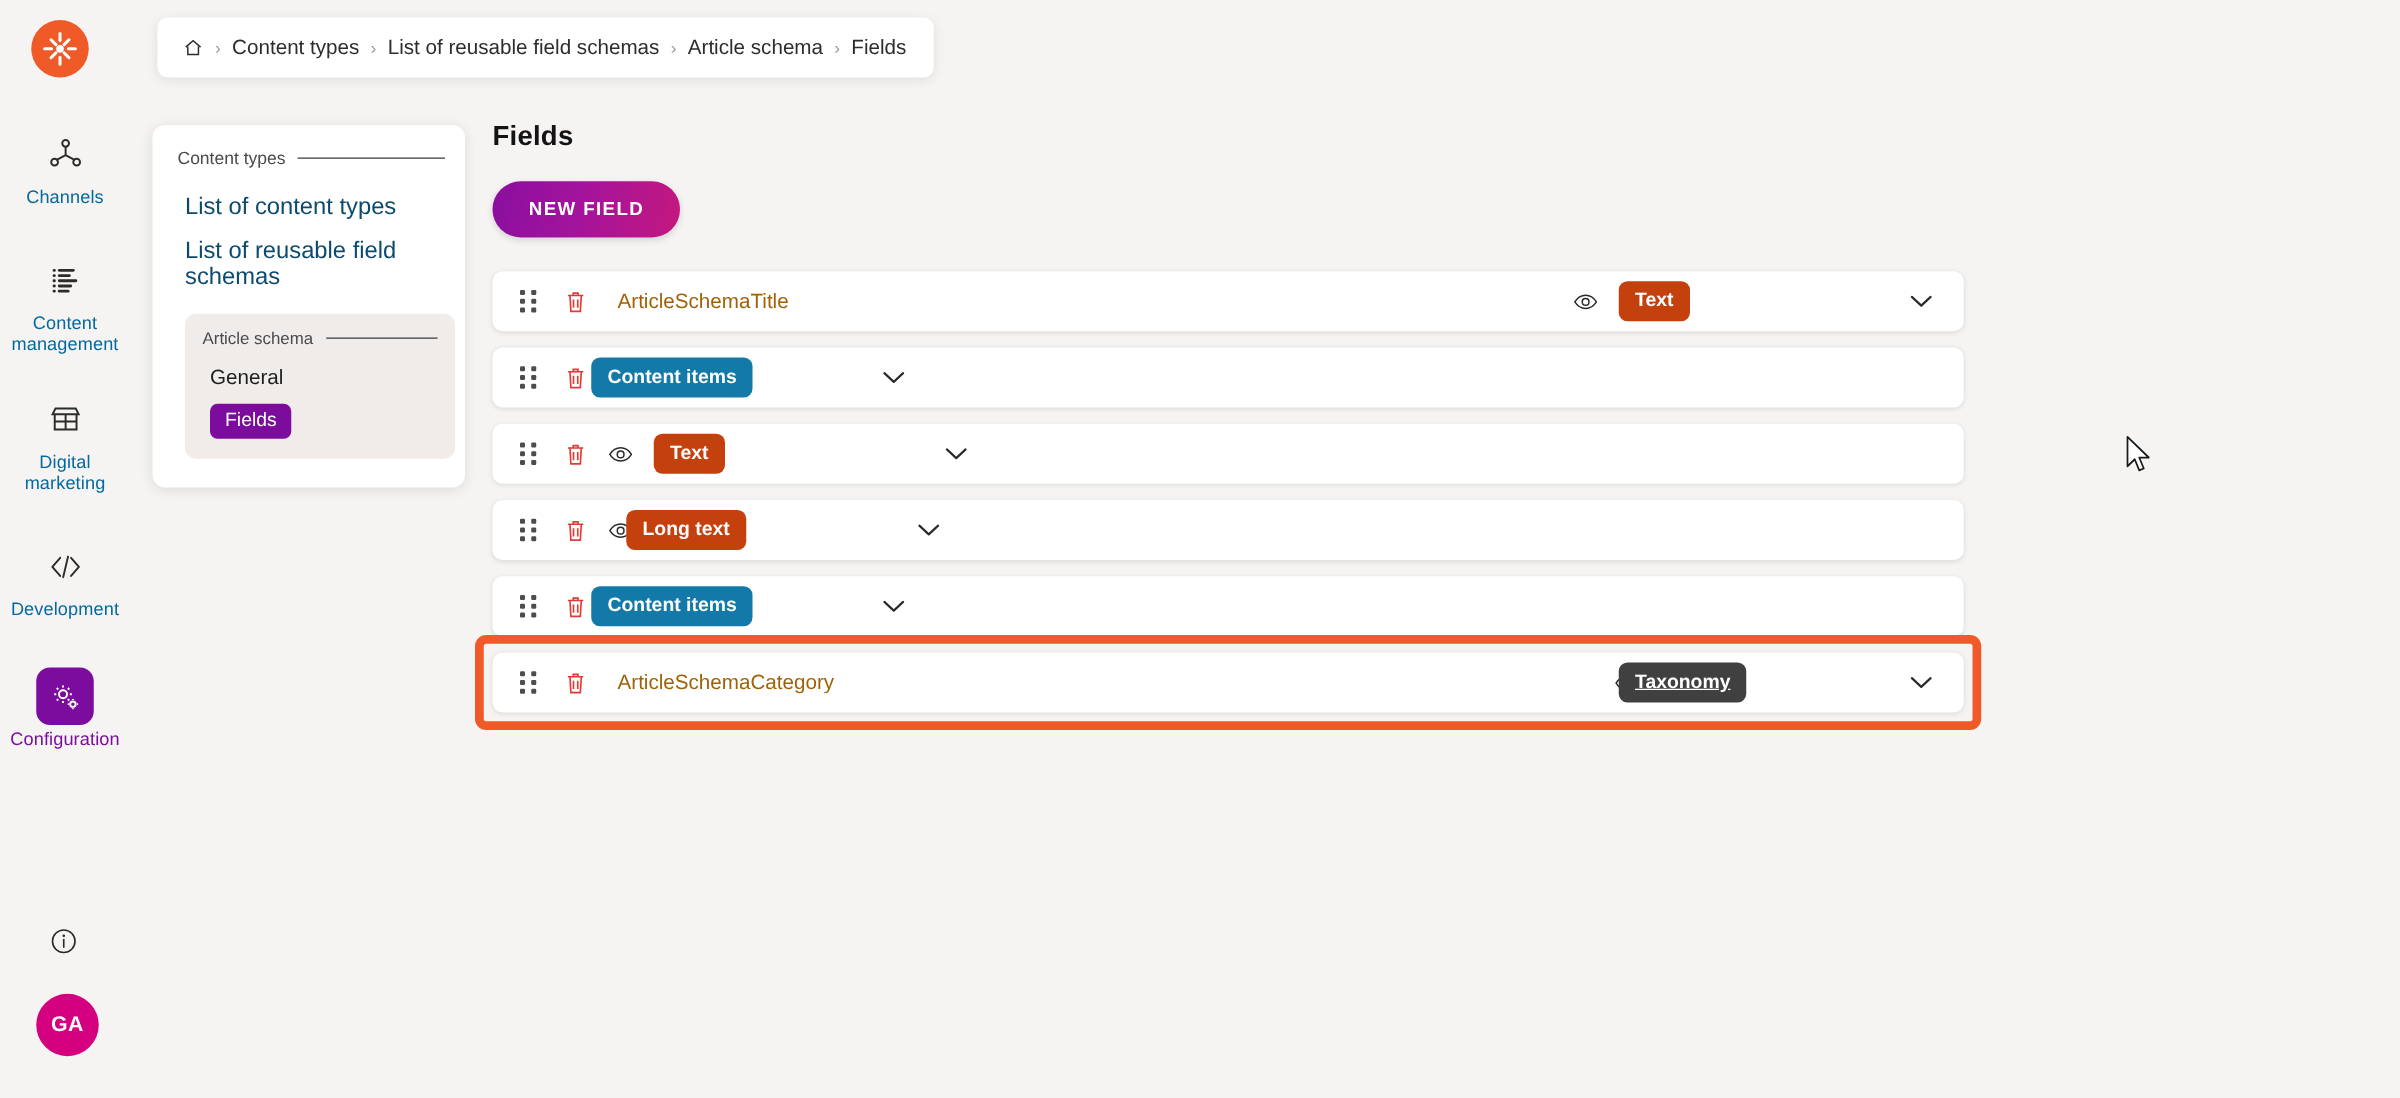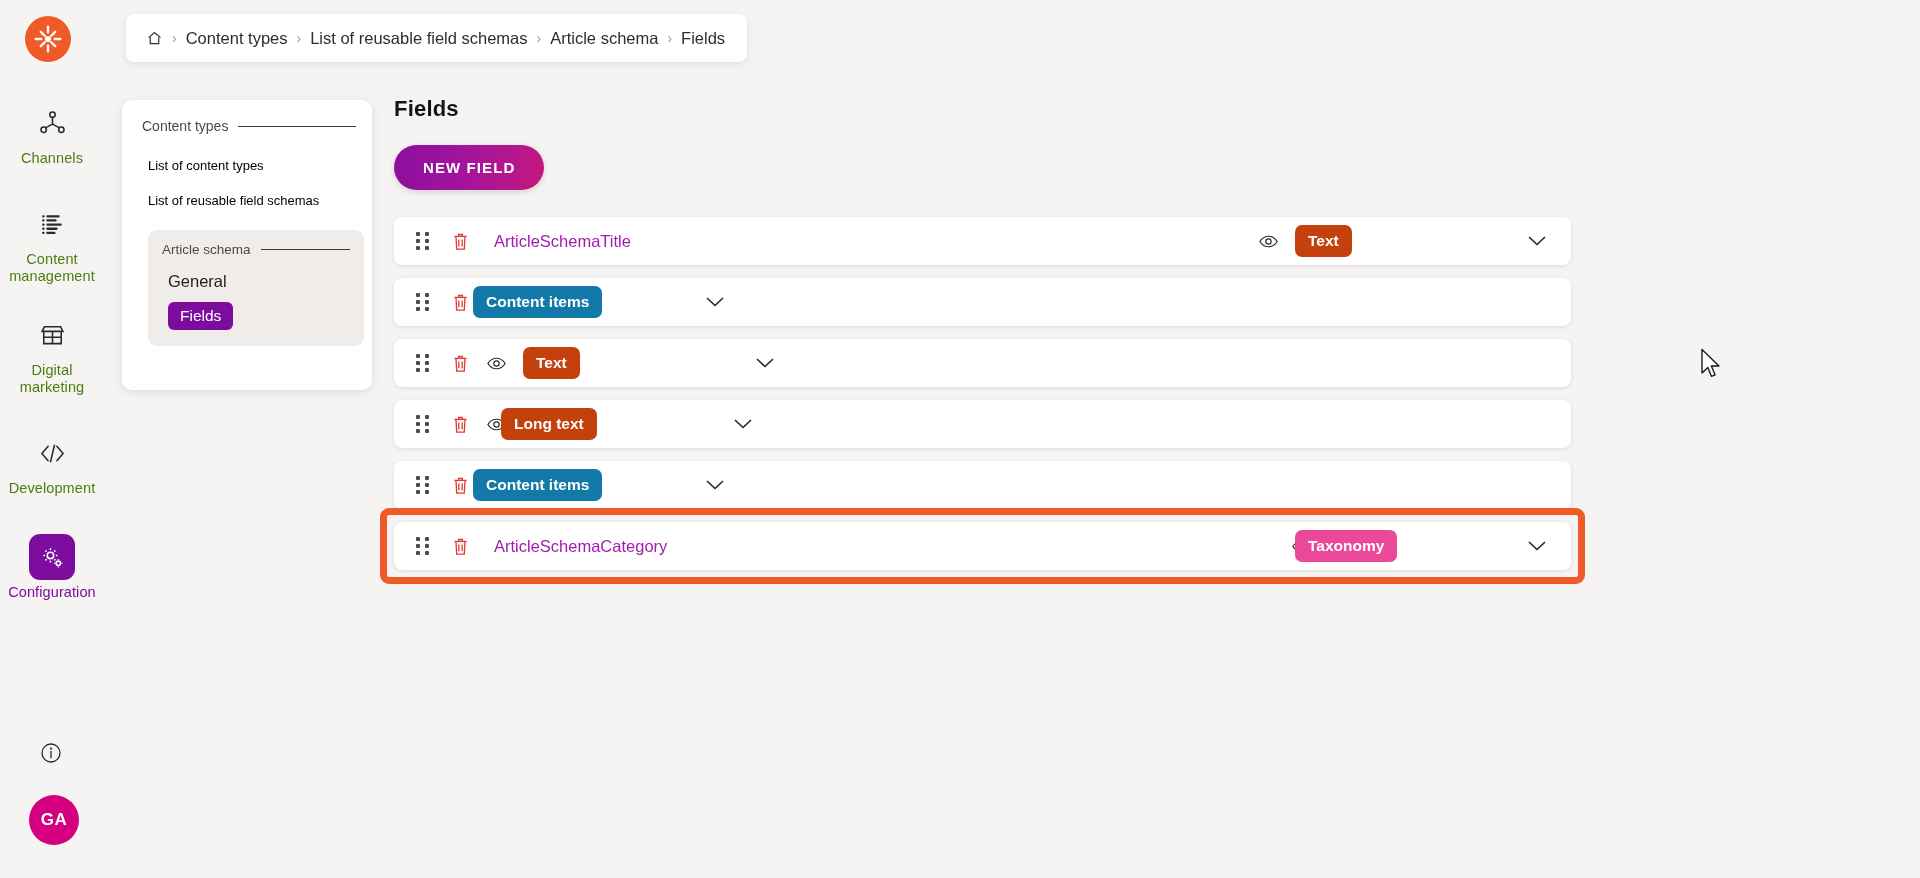--- a/index.html
+++ b/index.html
@@ -32,41 +32,41 @@
   .rail-icon {
     width: 46px; height: 46px;
     display: flex; align-items: center; justify-content: center;
     color: #2b2b2b;
   }
   .rail-icon.active {
     background: #7b0c9e; border-radius: 11px; color: #ffffff;
   }
   .rail-label {
     margin-top: 4px; font-size: 14.5px; line-height: 17px;
-    text-align: center; color: #4d7c0f; letter-spacing: .1px;
+    text-align: center; color: #0369a1; letter-spacing: .1px;
   }
   .rail-label.active { color: #7b0c9e; }
 
   
   .subnav {
     position: absolute; left: 122px; top: 100px;
     width: 250px; height: 290px;
     background: #ffffff; border-radius: 10px;
     box-shadow: 0 2px 10px rgba(0,0,0,.10);
     padding: 18px 0 0 0;
   }
   .subnav-head {
     display: flex; align-items: center; gap: 10px;
     padding: 0 16px 0 20px; margin-bottom: 14px;
   }
   .subnav-head-txt { font-size: 14px; color: #4a4a4a; white-space: nowrap; }
   .subnav-rule { flex: 1; height: 1px; background: #3a3a3a; }
   .subnav-link {
-    padding: 7px 20px 7px 26px; font-size: 13px;
-    color: #000000; line-height: 21px; cursor: pointer;
+    padding: 7px 20px 7px 26px; font-size: 19px;
+    color: #0c4a6e; line-height: 21px; cursor: pointer;
   }
   .subnav-sub {
     margin: 12px 8px 0 26px;
     background: #f0ecea; border-radius: 9px;
     padding: 12px 0 16px 0;
   }
   .subnav-sub-head {
     display: flex; align-items: center; gap: 10px;
     padding: 0 14px 0 14px; margin-bottom: 10px;
   }
@@ -122,21 +122,21 @@
   }
   .row.highlighted { }
   .drag-handle {
     margin-left: 22px; width: 14px; height: 18px; cursor: grab;
     display: grid; grid-template-columns: 5px 5px; grid-template-rows: 4px 4px 4px;
     gap: 3px 4px;
   }
   .drag-handle i { display: block; width: 4px; height: 4px; background: #4c4c4c; border-radius: 1px; }
   .trash { margin-left: 22px; color: #e23a35; display: flex; cursor: pointer; }
   .row-name {
-    margin-left: 25px; font-size: 16.5px; color: #a21caf; flex: 1;
+    margin-left: 25px; font-size: 16.5px; color: #a16207; flex: 1;
   }
   .eye { color: #2a2a2a; display: flex; cursor: pointer; }
   .badge {
     color: #ffffff; font-size: 15.5px; font-weight: bold;
     border-radius: 7px; padding: 7px 13px; min-width: 46px;
     text-align: center; cursor: pointer; white-space: nowrap;
   }
   .chev { width: 68px; display: flex; align-items: center; justify-content: center; cursor: pointer; color: #2a2a2a; }
 
   
@@ -506,21 +506,21 @@
           <div class="tail">
             <div class="eye-slot" style="width: 54px;">
               <span class="eye">
                 <svg width="19" height="15" viewBox="0 0 22 15" fill="none" stroke="currentColor" stroke-width="1.4">
                   <path d="M1 7.5C3.6 3.4 7 1.4 11 1.4s7.4 2 10 6.1c-2.6 4.1-6 6.1-10 6.1S3.6 11.6 1 7.5z"></path>
                   <circle cx="11" cy="7.5" r="3.1"></circle>
                 </svg>
               </span>
             </div>
             <div class="badge-slot" style="margin-left: -33px;">
-              <span class="badge" style="background: #ec4899;">Taxonomy</span>
+              <span class="badge" style="background: #404040; text-decoration: underline;">Taxonomy</span>
             </div>
             <div class="chev">
               <svg width="20" height="12" viewBox="0 0 20 12" fill="none" stroke="currentColor" stroke-width="1.7" stroke-linecap="round" stroke-linejoin="round">
                 <path d="M2.5 2.5L10 9.5L17.5 2.5"></path>
               </svg>
             </div>
           </div>
         </div>
       </div>
   </div>

